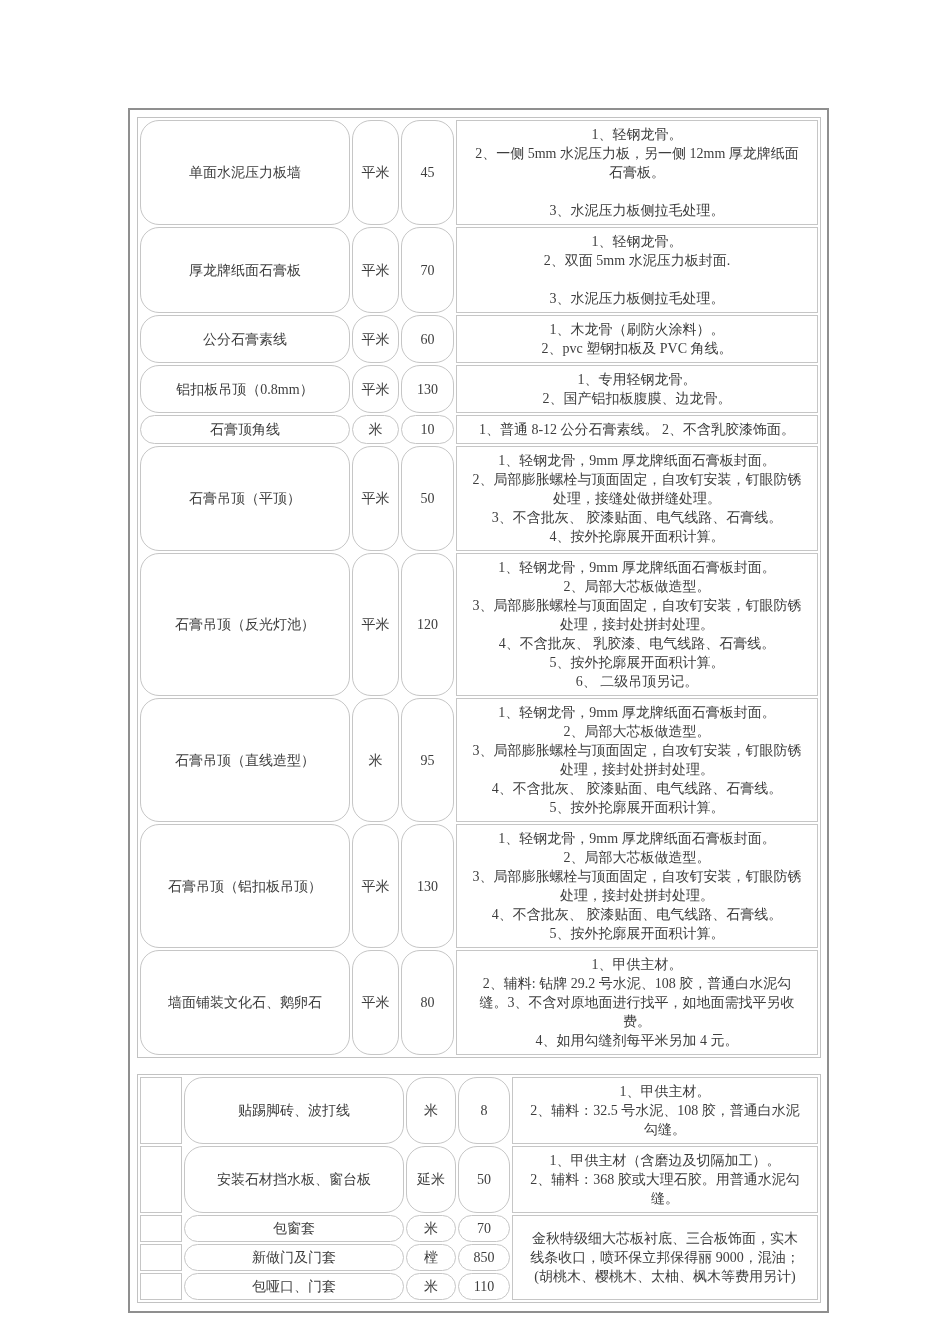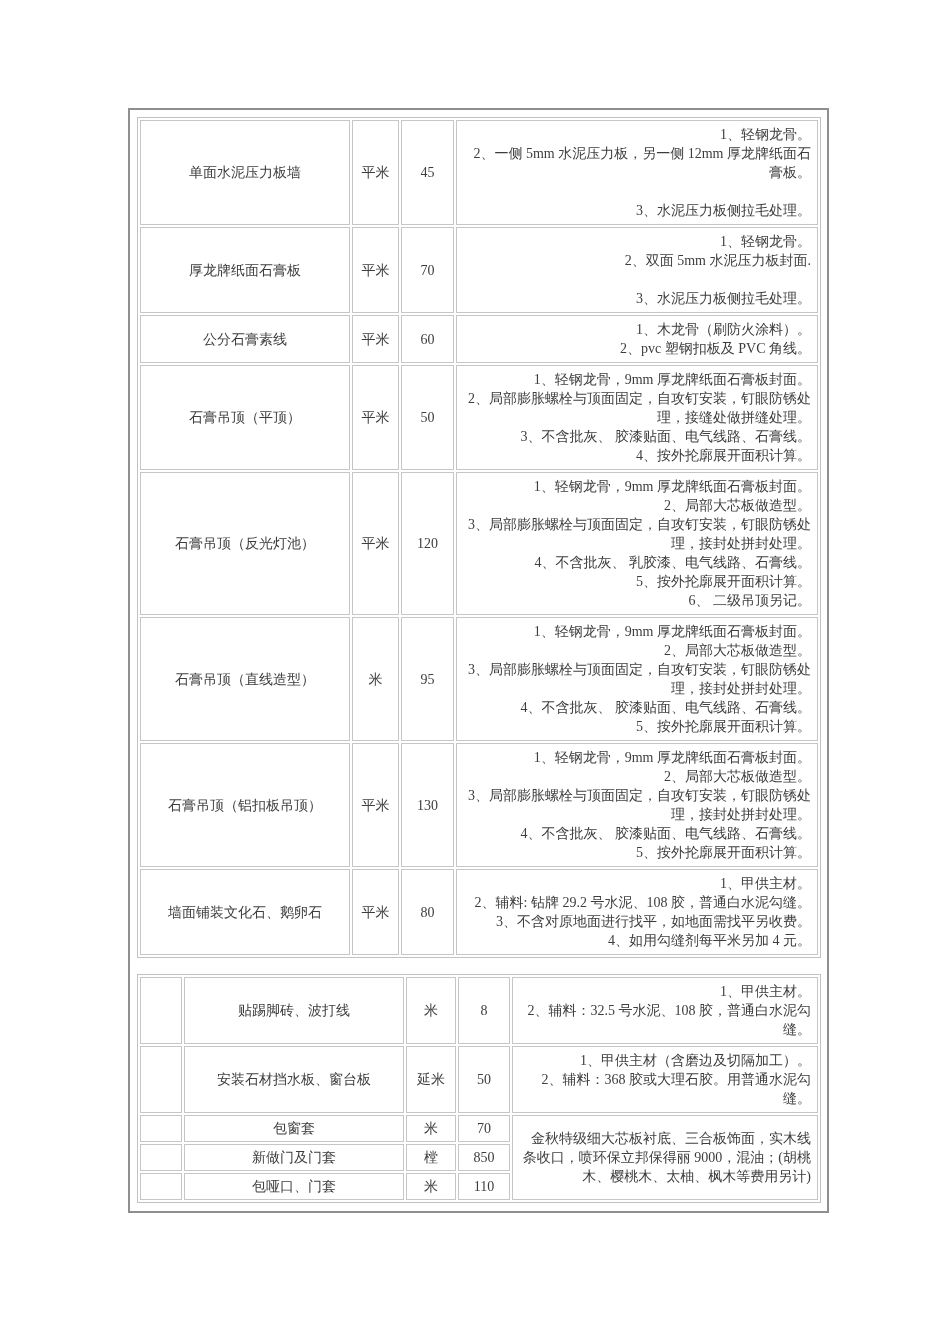--- a/index.html
+++ b/index.html
@@ -38,24 +38,25 @@
     border: 1px solid #c6c6c6;
     padding: 3px 6px;
     font-size: 14px;
     line-height: 19px;
     vertical-align: middle;
     overflow: hidden;
     word-break: break-all;
   }
   td.name-cell, td.unit-cell, td.price-cell {
     text-align: center;
+    border-radius: 19px;
   }
   td.desc-cell {
-    text-align: right;
-    padding: 4px 6px;
+    text-align: center;
+    padding: 4px 14px;
   }
   td.spacer-cell {
     padding: 0;
   }
   .desc-cell p {
     margin: 0;
     min-height: 19px;
   }
 </style>
 </head>
@@ -93,20 +94,37 @@
             <p>3、水泥压力板侧拉毛处理。</p>
           </td>
       </tr>
       <tr>
         <td class="name-cell">公分石膏素线</td>
         <td class="unit-cell">平米</td>
         <td class="price-cell">60</td>
         <td class="desc-cell">
             <p>1、木龙骨（刷防火涂料）。</p>
             <p>2、pvc 塑钢扣板及 PVC 角线。</p>
+          </td>
+      </tr>
+      <tr>
+        <td class="name-cell">铝扣板吊顶（0.8mm）</td>
+        <td class="unit-cell">平米</td>
+        <td class="price-cell">130</td>
+        <td class="desc-cell">
+            <p>1、专用轻钢龙骨。</p>
+            <p>2、国产铝扣板腹膜、边龙骨。</p>
+          </td>
+      </tr>
+      <tr>
+        <td class="name-cell">石膏顶角线</td>
+        <td class="unit-cell">米</td>
+        <td class="price-cell">10</td>
+        <td class="desc-cell">
+            <p>1、普通 8-12 公分石膏素线。 2、不含乳胶漆饰面。</p>
           </td>
       </tr>
       <tr>
         <td class="name-cell">石膏吊顶（平顶）</td>
         <td class="unit-cell">平米</td>
         <td class="price-cell">50</td>
         <td class="desc-cell">
             <p>1、轻钢龙骨，9mm 厚龙牌纸面石膏板封面。</p>
             <p>2、局部膨胀螺栓与顶面固定，自攻钉安装，钉眼防锈处理，接缝处做拼缝处理。</p>
             <p>3、不含批灰、 胶漆贴面、电气线路、石膏线。</p>

